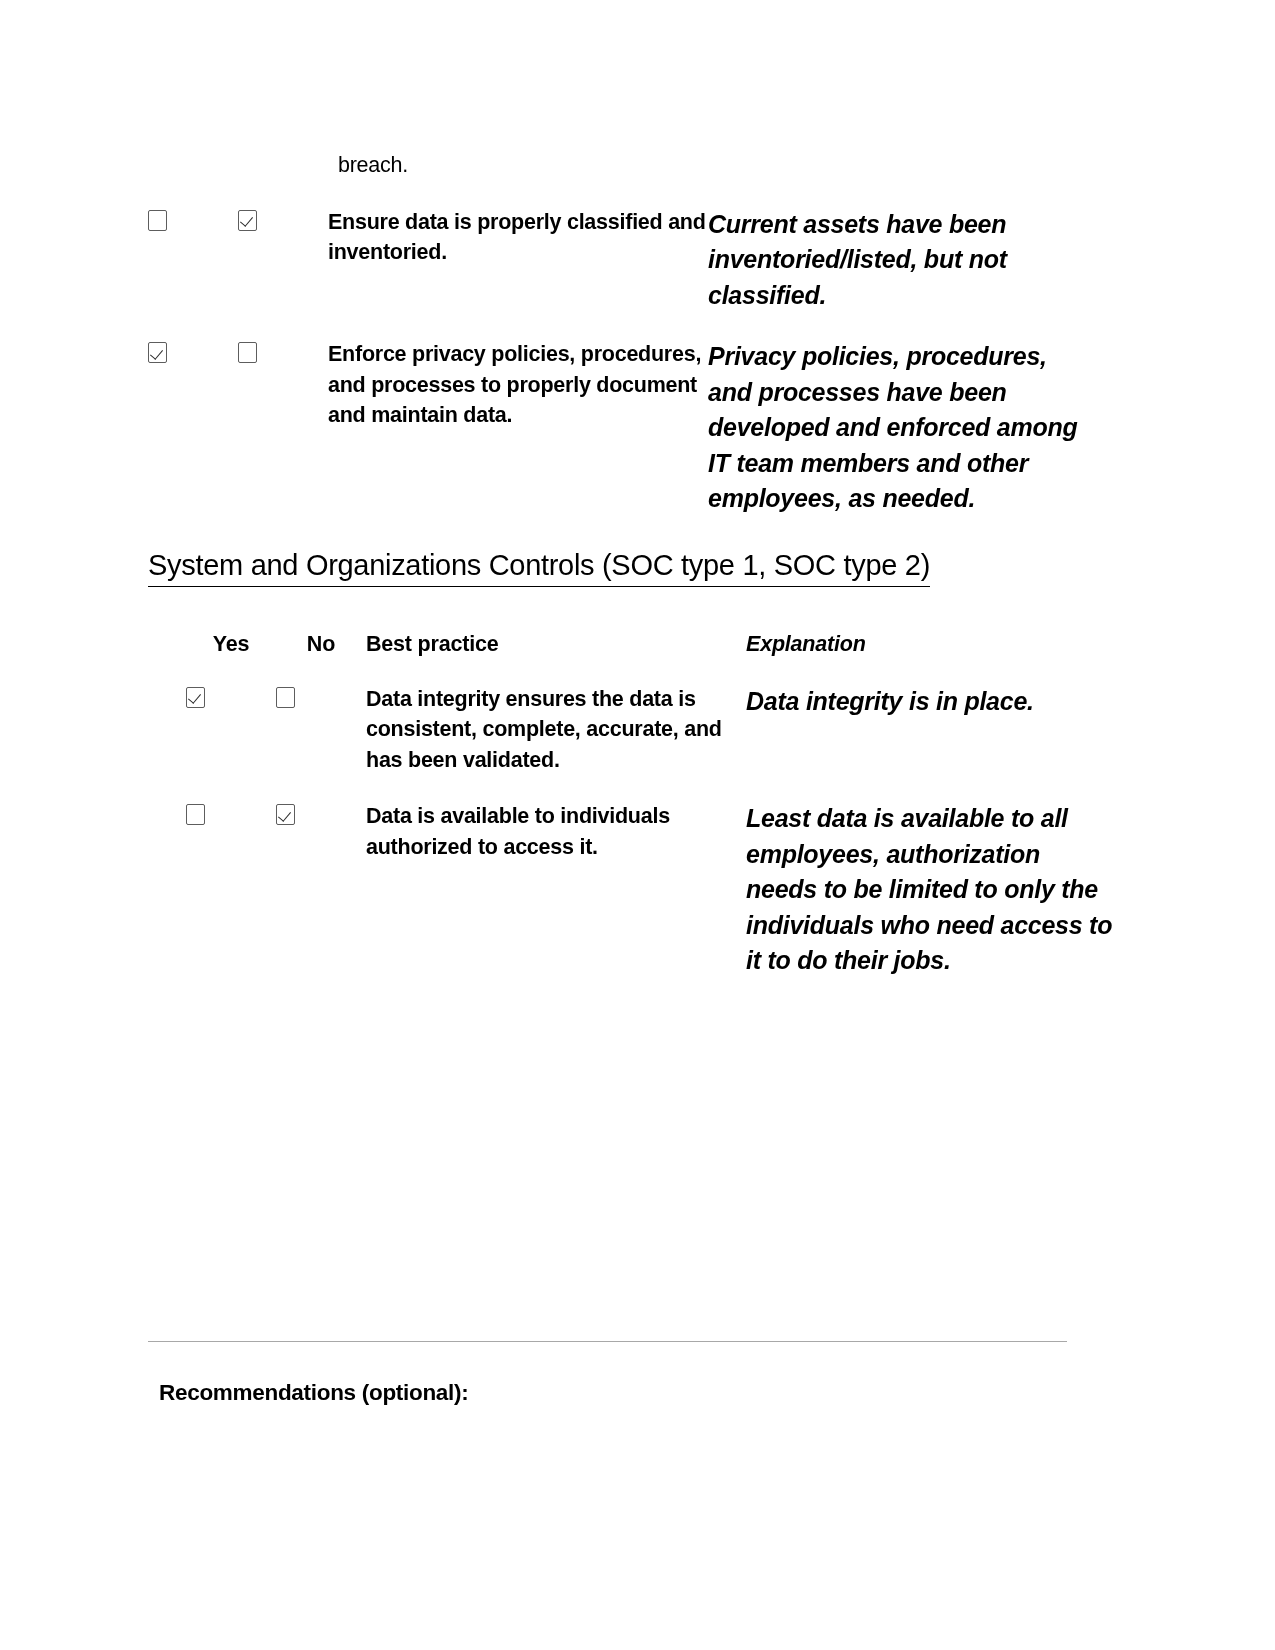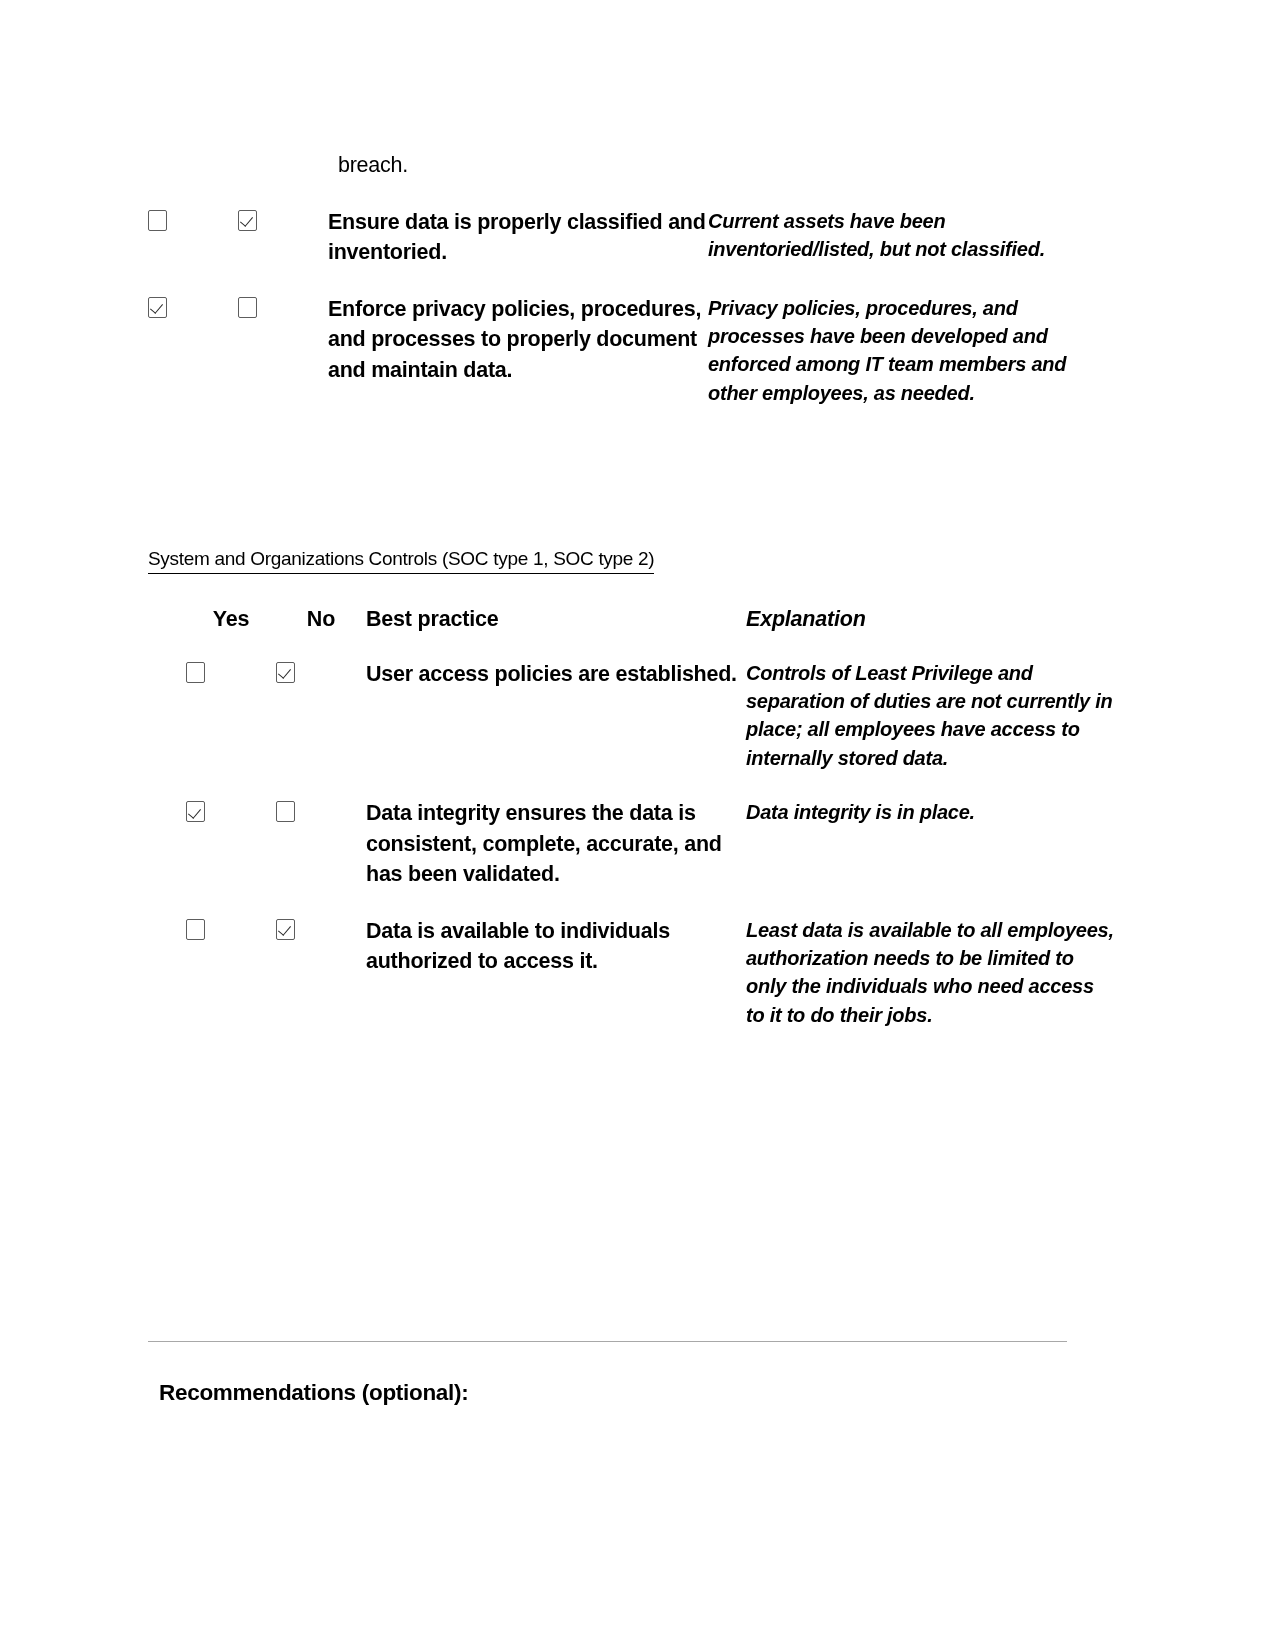--- a/index.html
+++ b/index.html
@@ -56,21 +56,21 @@
 
   .cell-center { text-align: center; }
 
   .bp-text {
     font-size: 21.5px;
     line-height: 1.42;
     letter-spacing: -0.25px;
     padding-right: 18px;
   }
   .ex-text {
-    font-size: 20px;
+    font-size: 25px;
     font-style: italic;
     line-height: 1.42;
     letter-spacing: -0.25px;
   }
 
   
   .cbox {
     display: inline-block;
     width: 19px;
     height: 21px;
@@ -89,21 +89,21 @@
     top: 3.5px;
     width: 6px;
     height: 11px;
     border-right: 1.7px solid #2b2b2b;
     border-bottom: 1.7px solid #2b2b2b;
     transform: rotate(40deg);
   }
 
   
   .section-heading {
-    font-size: 19px;
+    font-size: 29px;
     letter-spacing: -0.3px;
     display: inline-block;
     border-bottom: 1.5px solid #000;
     padding-bottom: 1px;
     line-height: 1.3;
   }
 
   
   .top-block {
     position: absolute;
@@ -119,21 +119,21 @@
     margin-bottom: 26px;
   }
 
   .soc-block {
     position: absolute;
     left: 148px;
     top: 547px;
     width: 940px;
   }
   .soc-table-wrap {
-    margin-top: 32px;
+    margin-top: 44px;
     margin-left: 38px;
   }
 
   .divider {
     position: absolute;
     left: 148px;
     top: 1341px;
     width: 919px;
     height: 0;
     border-top: 1.5px solid #a8a8a8;
@@ -205,30 +205,20 @@
           <tr>
             <th class="hdr-cell center">Yes</th>
             <th class="hdr-cell center">No</th>
             <th class="hdr-cell">Best practice</th>
             <th class="hdr-cell hdr-expl">Explanation</th>
           </tr>
         </thead>
         <tbody>
           <tr>
             <td class="cell-center">
-              <span class="cbox"></span>
-            </td>
-            <td class="cell-center">
-              <span class="cbox checked"></span>
-            </td>
-            <td class="bp-text">User access policies are established.</td>
-            <td class="ex-text">Controls of Least Privilege and separation of duties are not currently in place; all employees have access to internally stored data.</td>
-          </tr>
-          <tr>
-            <td class="cell-center">
               <span class="cbox checked"></span>
             </td>
             <td class="cell-center">
               <span class="cbox"></span>
             </td>
             <td class="bp-text">Data integrity ensures the data is consistent, complete, accurate, and has been validated.</td>
             <td class="ex-text">Data integrity is in place.</td>
           </tr>
           <tr>
             <td class="cell-center">

